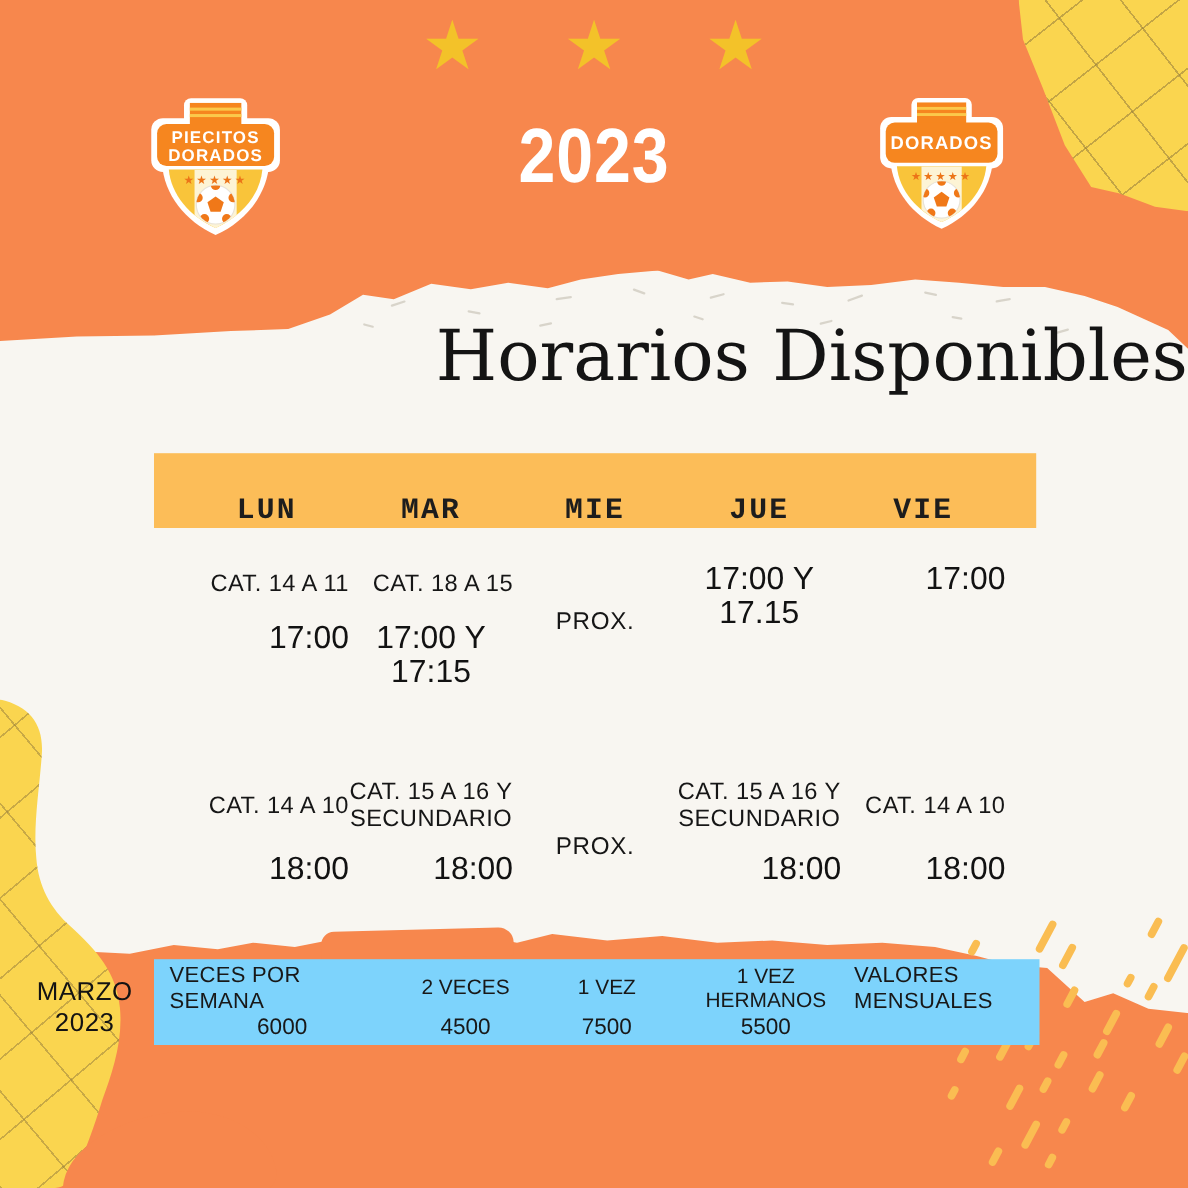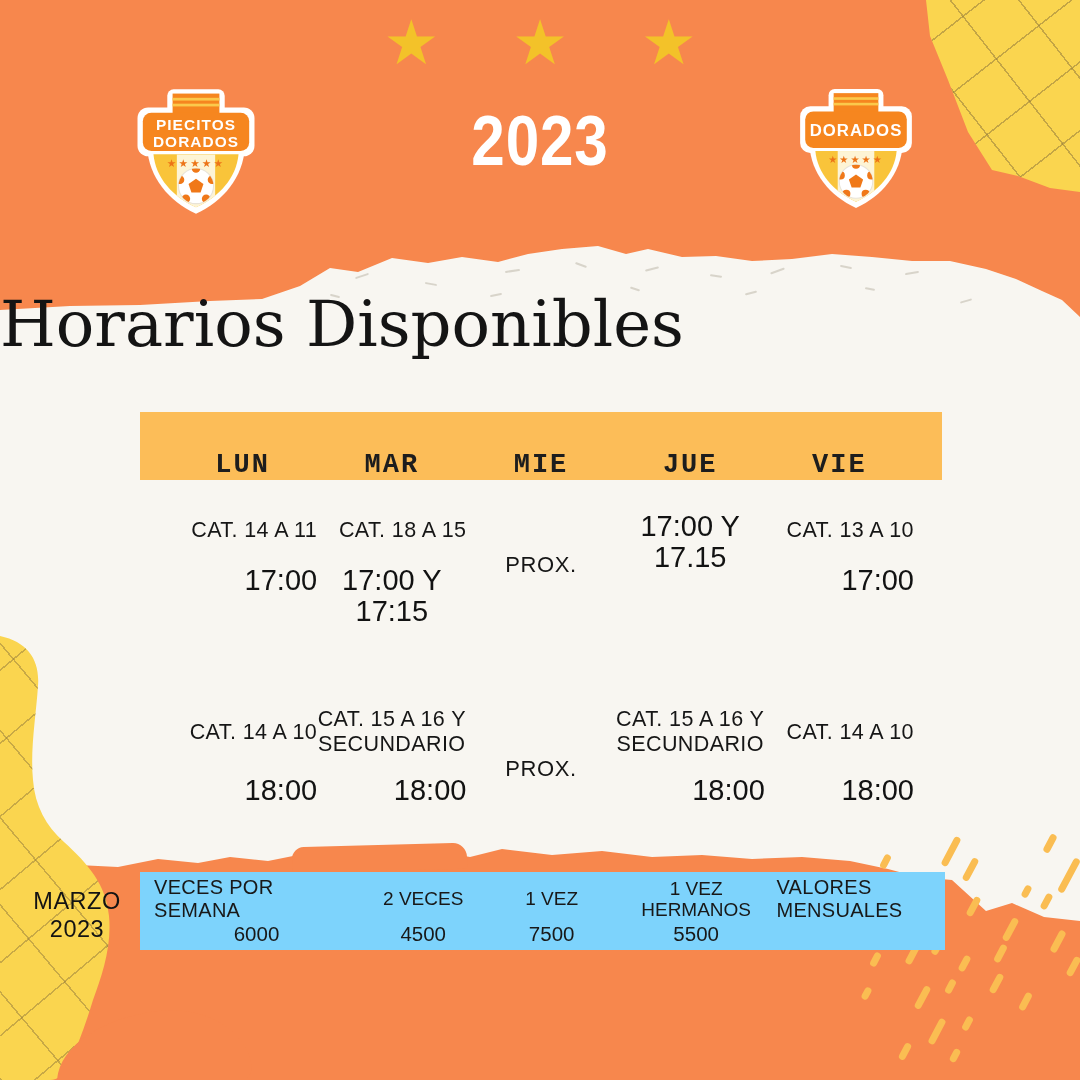--- a/index.html
+++ b/index.html
@@ -43,21 +43,21 @@
   
   .stars{position:absolute;top:12px;left:0;width:1080px;text-align:center;z-index:4;
     font-size:62px;line-height:1;color:#F3C229;letter-spacing:28px;text-indent:28px;}
   .year{position:absolute;top:106px;left:0;width:1080px;text-align:center;z-index:4;
     font-size:70px;font-weight:bold;color:#ffffff;letter-spacing:1px;line-height:1;
     transform:scaleX(.86);}
   .badge{position:absolute;z-index:4;}
   .badge-left{left:132px;top:84px;width:128px;height:134px;}
   .badge-right{left:792px;top:84px;width:128px;height:128px;}
   
-  .title{position:absolute;top:292px;left:0;width:1080px;text-align:left;z-index:4;
+  .title{position:absolute;top:292px;left:0;width:1080px;text-align:right;z-index:4;
     font-family:"DejaVu Serif","Liberation Serif",serif;font-size:64px;line-height:1;color:#141414;}
   
   .day-bar{
     position:absolute;left:140px;top:412px;width:802px;height:68px;z-index:4;
     background:#FCBD58;display:grid;grid-template-columns:repeat(5,1fr);
     align-items:center;padding:0 28px;box-sizing:border-box;
   }
   .day-bar span{
     text-align:center;font-family:"Liberation Mono","DejaVu Sans Mono",monospace;
     font-weight:bold;font-size:27px;letter-spacing:2px;color:#1d1d1d;margin-top:37px;
@@ -187,21 +187,20 @@
       <div class="cat">CAT. 18 A 15</div>
       <div class="time">17:00 Y 17:15</div>
     </div>
     <div class="cell">
       <div class="note">PROX.</div>
     </div>
     <div class="cell">
       <div class="time">17:00 Y 17.15</div>
     </div>
     <div class="cell">
-      <div class="cat">CAT. 13 A 10</div>
       <div class="time">17:00</div>
     </div>
   </div>
 
   <div class="row row2">
     <div class="cell">
       <div class="cat">CAT. 14 A 10</div>
       <div class="time">18:00</div>
     </div>
     <div class="cell">

